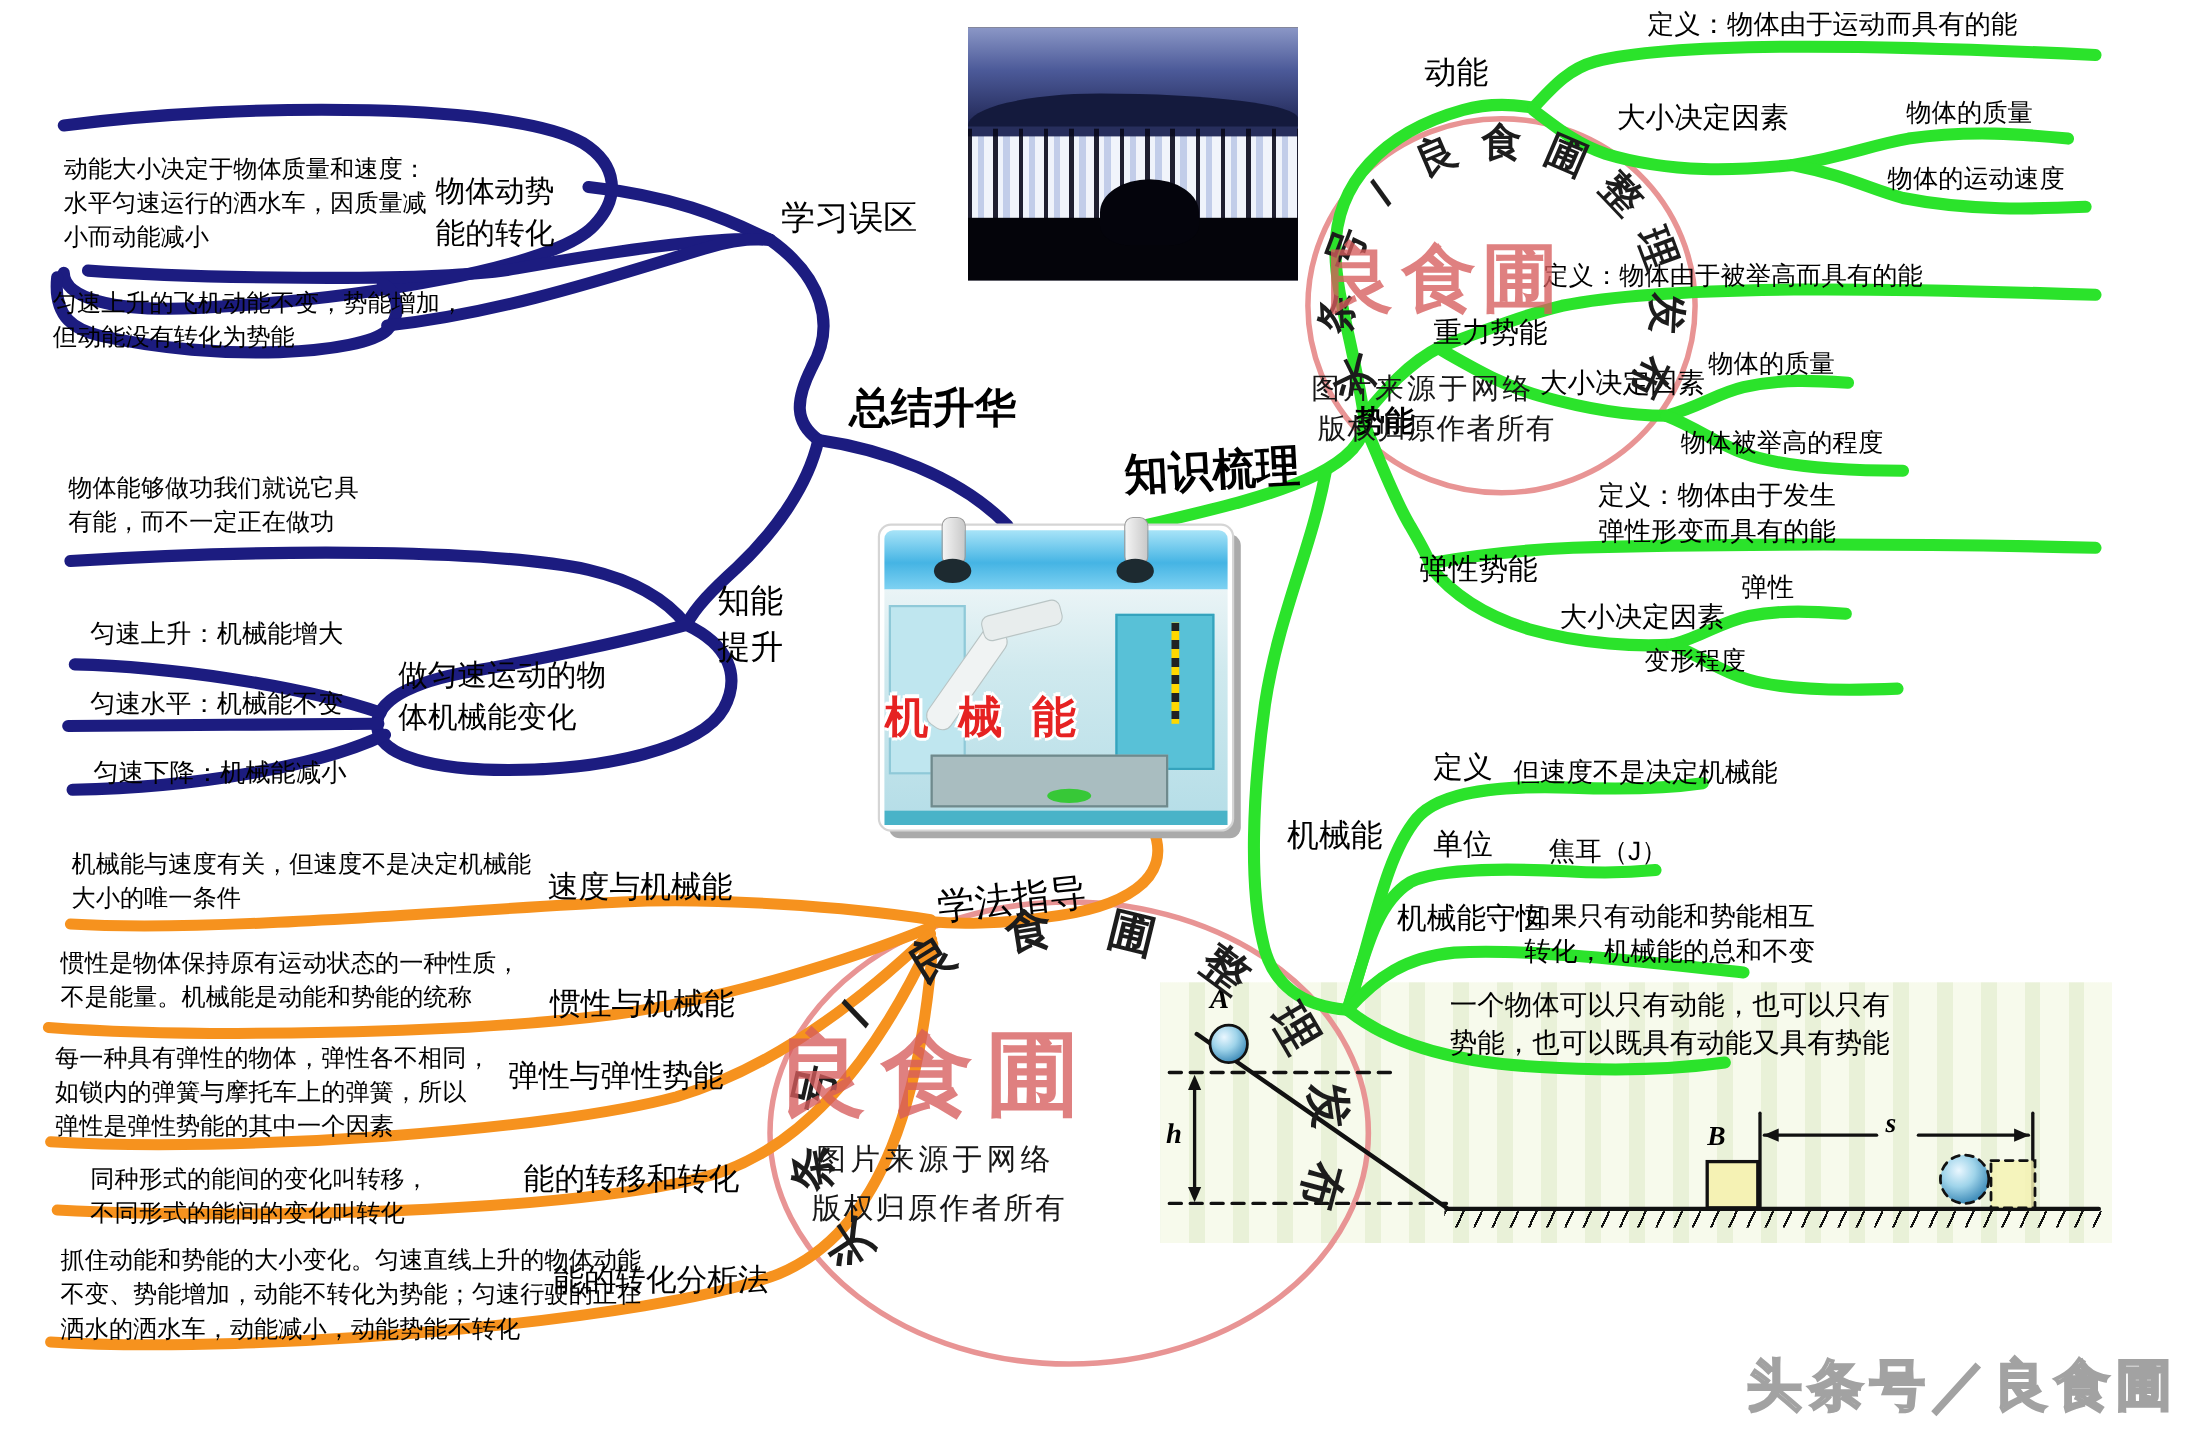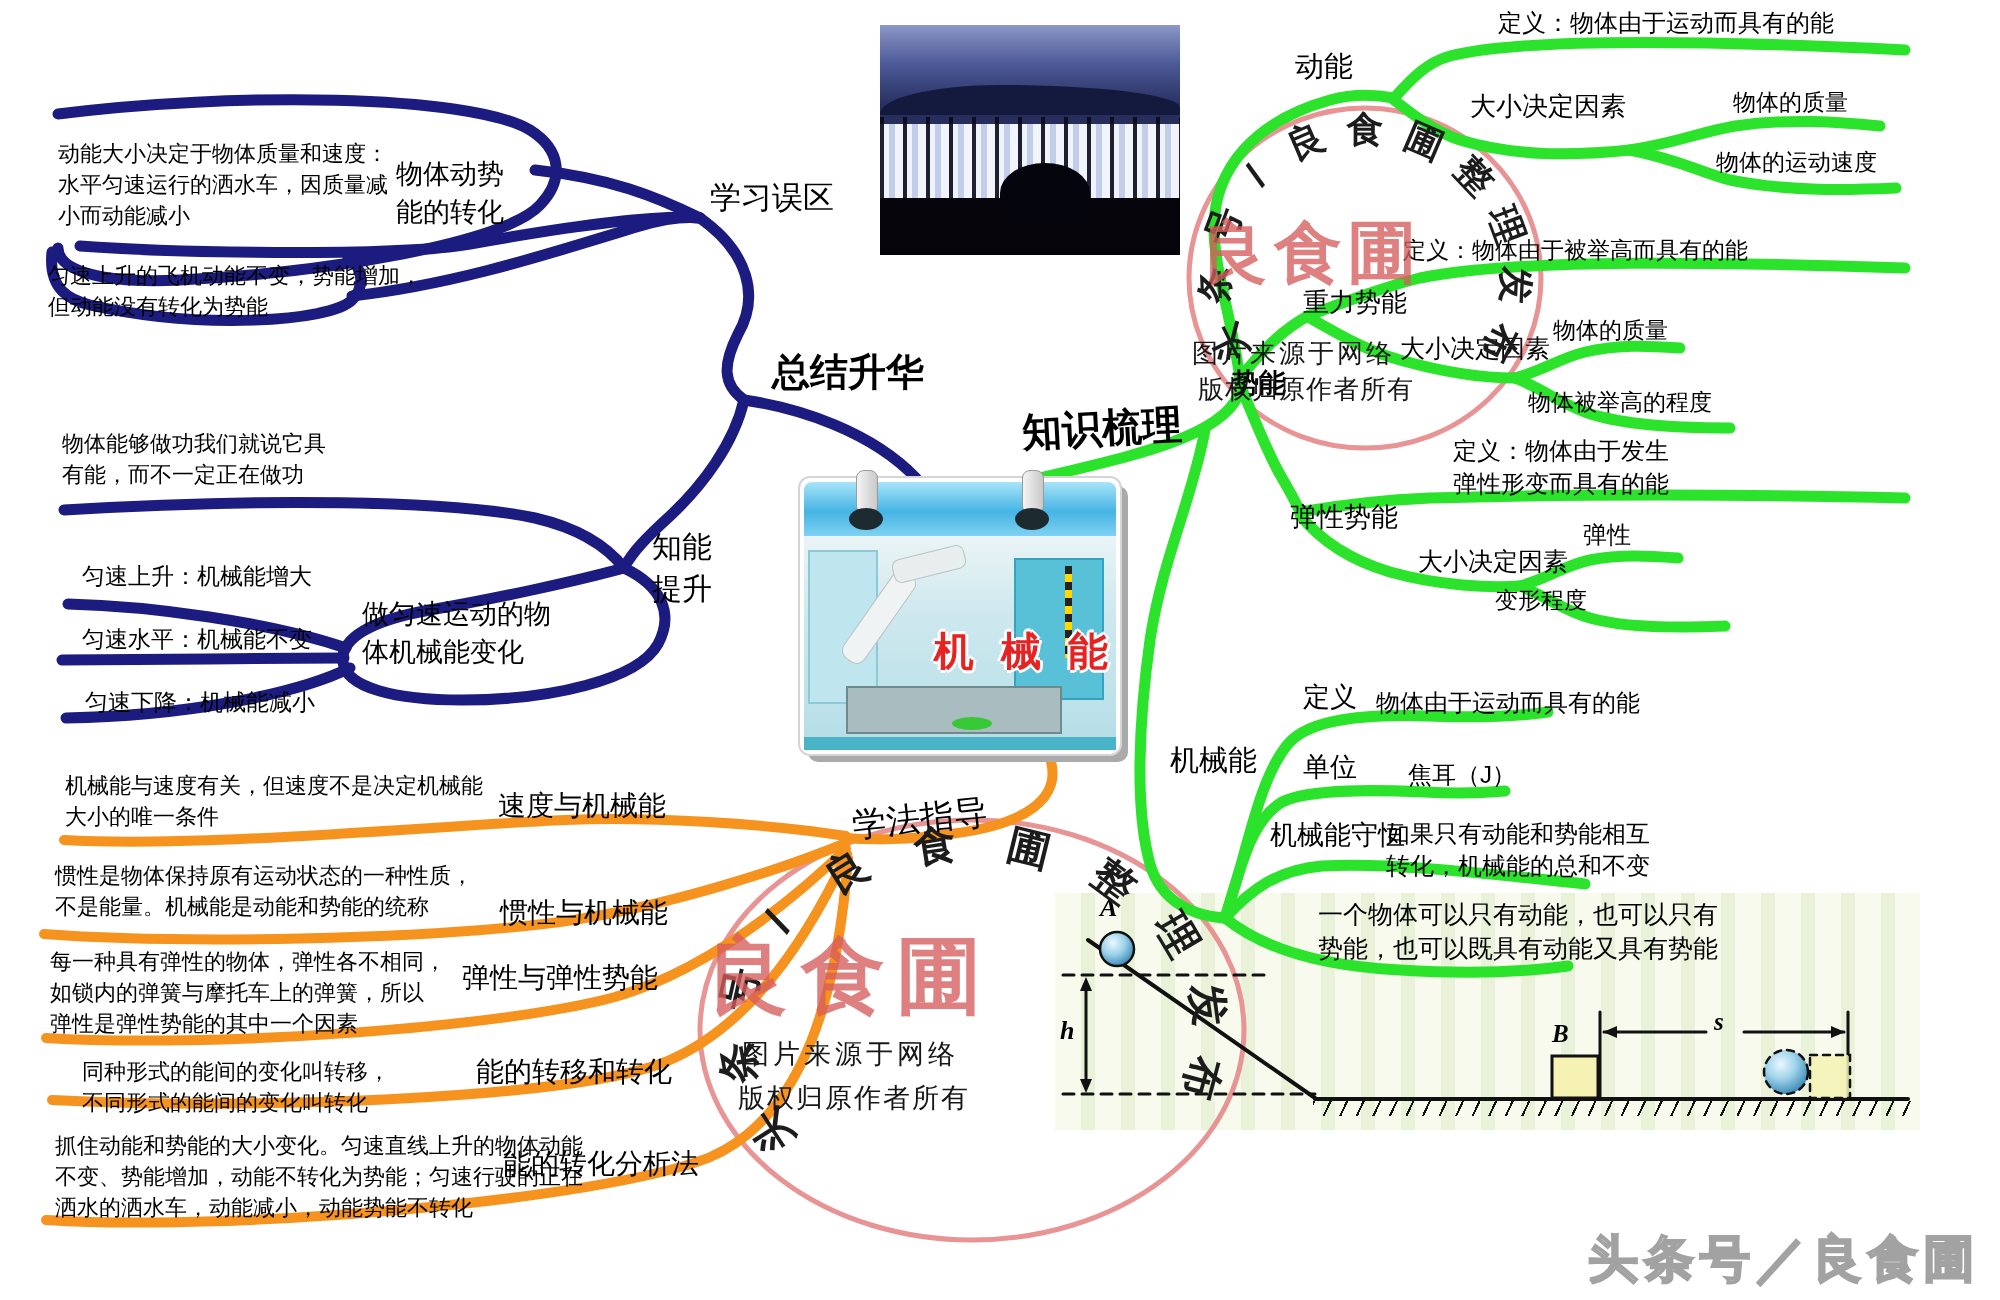--- a/index.html
+++ b/index.html
@@ -30,21 +30,21 @@
   .card{position:absolute;left:800px;top:478px;width:312px;height:268px;background:#fff;z-index:4;
         border:4px solid #fff;box-shadow:0 0 0 2px #d5d5d5,8px 8px 0 0 #aaa;border-radius:10px;}
   .card-head{position:absolute;left:0;top:0;width:100%;height:54px;border-radius:8px 8px 0 0;
         background:linear-gradient(180deg,#a8e4f8 0%,#45b4e4 55%,#7fd2f2 100%);}
   .pin{position:absolute;top:-12px;width:20px;height:42px;background:linear-gradient(90deg,#f4f4f4,#c9c9c9);
        border-radius:8px;border:1px solid #9a9a9a;}
   .pin-hole{position:absolute;top:26px;width:34px;height:22px;background:#1d2a30;border-radius:50%;}
   .card-body{position:absolute;left:0;top:54px;width:100%;height:214px;overflow:hidden;
         background:linear-gradient(180deg,#eaf4f6 0%,#cfe9ee 35%,#b4dde7 100%);}
   .mach{position:absolute;}
-  .card-title{position:absolute;left:0;top:88px;width:100%;text-align:right;font-weight:bold;
+  .card-title{position:absolute;left:0;top:88px;width:100%;text-align:left;font-weight:bold;
         font-size:40px;letter-spacing:8px;color:#e62222;z-index:6;
         text-shadow:-3px 0 #fff,3px 0 #fff,0 -3px #fff,0 3px #fff,-2px -2px #fff,2px 2px #fff;}
   
   .ring{position:absolute;left:0;top:0;width:0;height:0;z-index:7;}
   .ring-char{position:absolute;font-weight:bold;color:#1c1c1c;font-family:"Liberation Sans",sans-serif;}
   .stamp{position:absolute;z-index:8;font-family:"DejaVu Serif","Liberation Serif",serif;
          font-weight:bold;color:rgba(214,92,92,.78);}
   .wm-src{position:absolute;z-index:6;color:#161616;}
   .footer-wm{position:absolute;z-index:6;font-weight:bold;color:#fff;
          -webkit-text-stroke:2.2px #a2a2a2;letter-spacing:6px;}
@@ -222,21 +222,21 @@
   <div class="t" style="left:1528px;top:386px;font-size:23px;">物体被举高的程度</div>
   <div class="t" style="left:1232px;top:364px;font-size:27px;font-weight:bold;z-index:6;">势能</div>
   <div class="t" style="left:1453px;top:434px;font-size:24px;line-height:1.38;">定义：物体由于发生
 弹性形变而具有的能</div>
   <div class="t" style="left:1290px;top:498px;font-size:27px;">弹性势能</div>
   <div class="t" style="left:1418px;top:544px;font-size:25px;">大小决定因素</div>
   <div class="t" style="left:1583px;top:518px;font-size:24px;">弹性</div>
   <div class="t" style="left:1495px;top:584px;font-size:23px;">变形程度</div>
   <div class="t" style="left:1170px;top:740px;font-size:29px;">机械能</div>
   <div class="t" style="left:1303px;top:678px;font-size:27px;">定义</div>
-  <div class="t" style="left:1376px;top:686px;font-size:24px;">物体由于运动而具有的能</div>
+  <div class="t" style="left:1376px;top:686px;font-size:24px;">但速度不是决定机械能</div>
   <div class="t" style="left:1303px;top:748px;font-size:27px;">单位</div>
   <div class="t" style="left:1408px;top:758px;font-size:24px;">焦耳（J）</div>
   <div class="t" style="left:1270px;top:816px;font-size:27px;text-align:center;">机械能守恒</div>
   <div class="t" style="left:1386px;top:818px;font-size:24px;line-height:1.35;">如果只有动能和势能相互
 转化，机械能的总和不变</div>
   <div class="t" style="left:1318px;top:898px;font-size:25px;line-height:1.35;">一个物体可以只有动能，也可以只有
 势能，也可以既具有动能又具有势能</div>
 
   <div class="dlabel" style="left:1100px;top:893px;font-size:26px;">A</div>
   <div class="dlabel" style="left:1060px;top:1016px;font-size:26px;">h</div>

